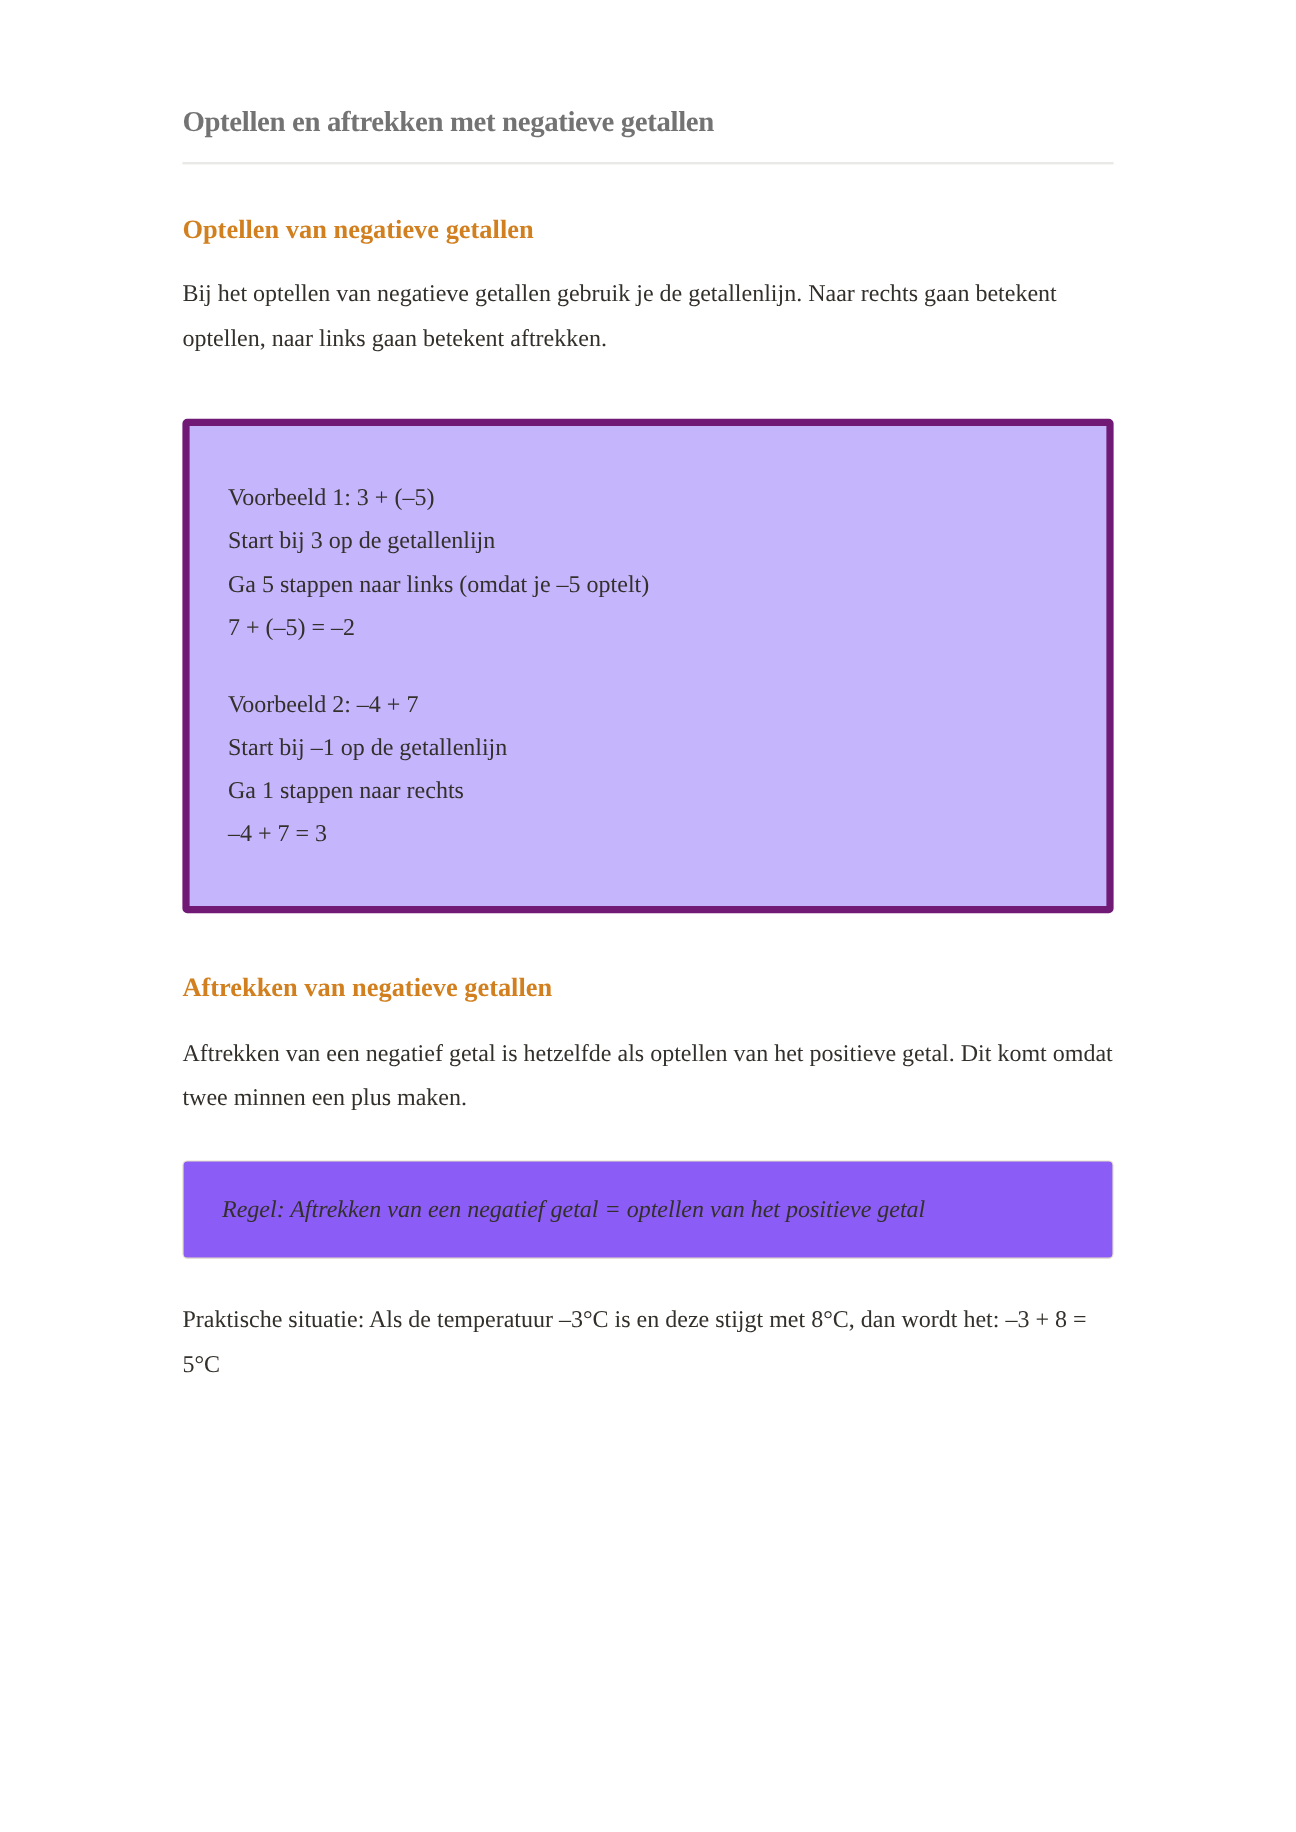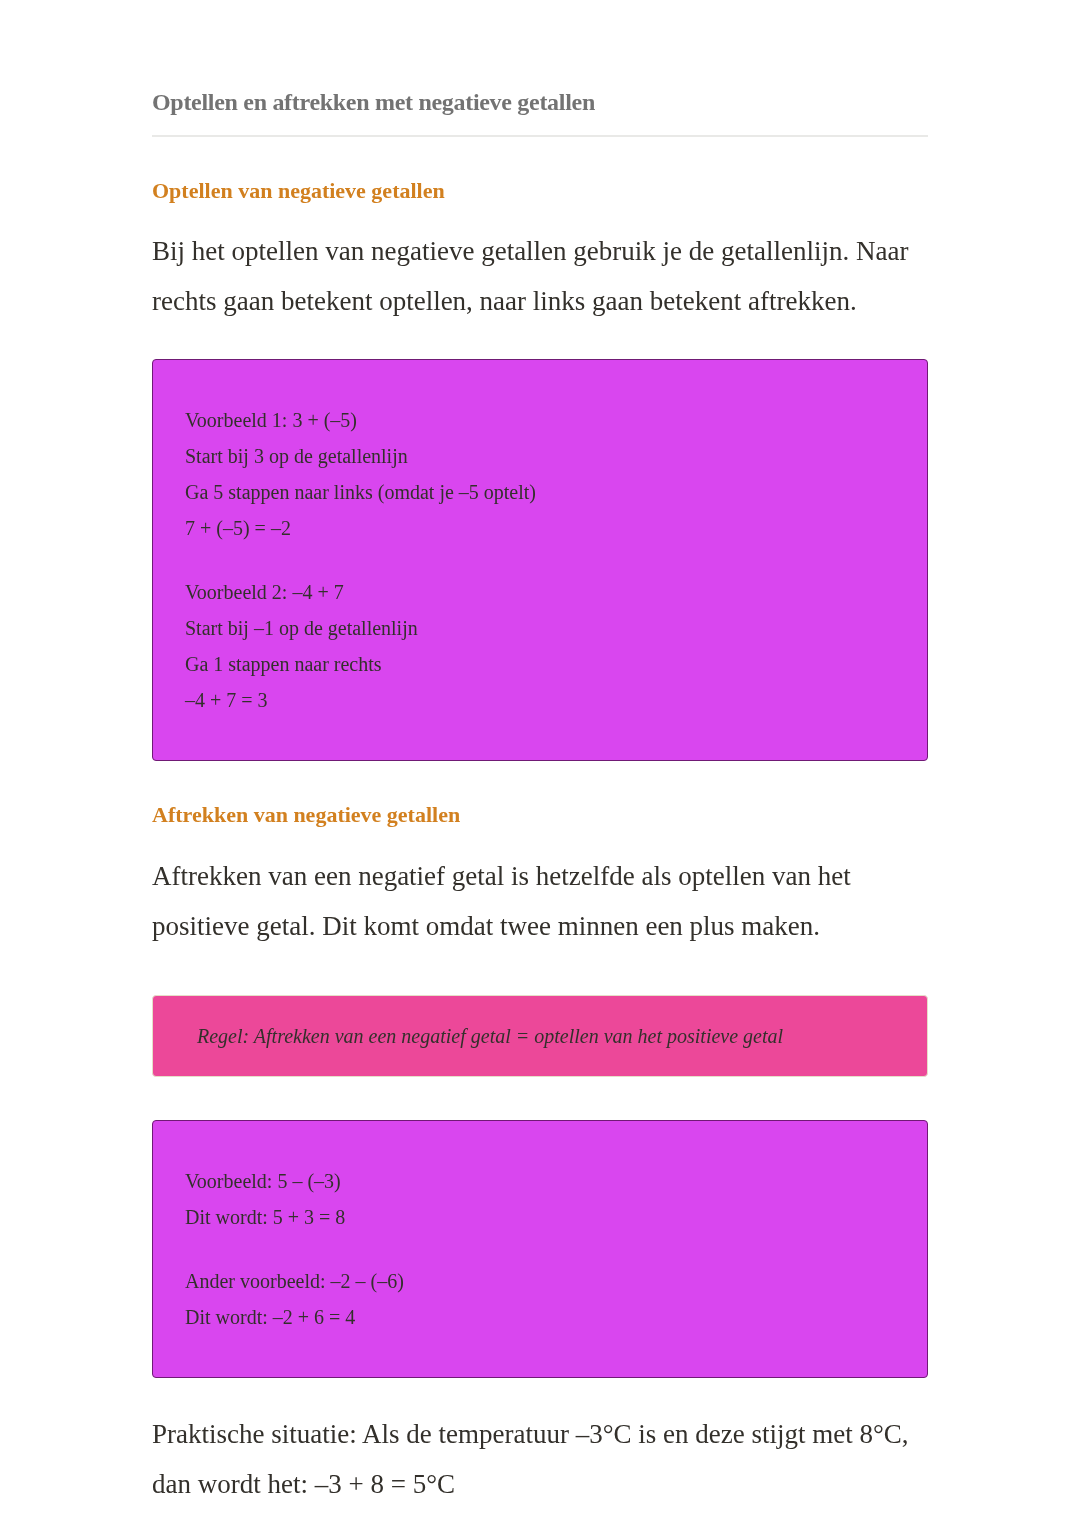--- a/index.html
+++ b/index.html
@@ -31,46 +31,46 @@
   }
   h2.section-heading {
     font-size: 22px;
     line-height: 1.3;
     font-weight: 700;
     color: #d2801f;
     margin: 40px 0 22px 0;
     font-family: Liberation Serif, serif;
   }
   p.body-paragraph {
-    font-size: 27px;
+    font-size: 20px;
     line-height: 1.85;
     margin: 0 0 16px 0;
   }
   .example-box {
-    background: #d946ef;
-    border: 1px solid #701a75;
+    background: #c4b5fd;
+    border: 6px solid #701a75;
     border-radius: 4px;
     padding: 42px 32px;
-    margin: 32px 0;
+    margin: 48px 0;
     font-size: 20px;
     line-height: 1.8;
   }
   .example-group + .example-group {
     margin-top: 28px;
   }
   .example-line {
     font-size: 20px;
     line-height: 1.8;
   }
   .rule-box {
-    background: #ec4899;
+    background: #8b5cf6;
     border: 1px solid #e5dfc8;
     border-radius: 4px;
-    padding: 22px 44px;
-    margin: 43px 0;
+    padding: 22px 32px;
+    margin: 33px 0;
   }
   .rule-text {
     font-size: 20px;
     line-height: 1.8;
     font-style: italic;
   }
 </style>
 </head>
 <body>
 
@@ -100,26 +100,16 @@
   </div>
 
   <h2 class="section-heading">Aftrekken van negatieve getallen</h2>
 
   <p class="body-paragraph">Aftrekken van een negatief getal is hetzelfde als optellen van het positieve getal. Dit komt omdat twee minnen een plus maken.</p>
 
   <div class="rule-box">
     <div class="rule-text">Regel: Aftrekken van een negatief getal = optellen van het positieve getal</div>
   </div>
 
-  <div class="example-box">
-    <div class="example-group">
-      <div class="example-line">Voorbeeld: 5 – (–3)</div>
-      <div class="example-line">Dit wordt: 5 + 3 = 8</div>
-    </div>
-    <div class="example-group">
-      <div class="example-line">Ander voorbeeld: –2 – (–6)</div>
-      <div class="example-line">Dit wordt: –2 + 6 = 4</div>
-    </div>
-  </div>
 
   <p class="body-paragraph">Praktische situatie: Als de temperatuur –3°C is en deze stijgt met 8°C, dan wordt het: –3 + 8 = 5°C</p>
 
 </div>
 
 </body></html>

